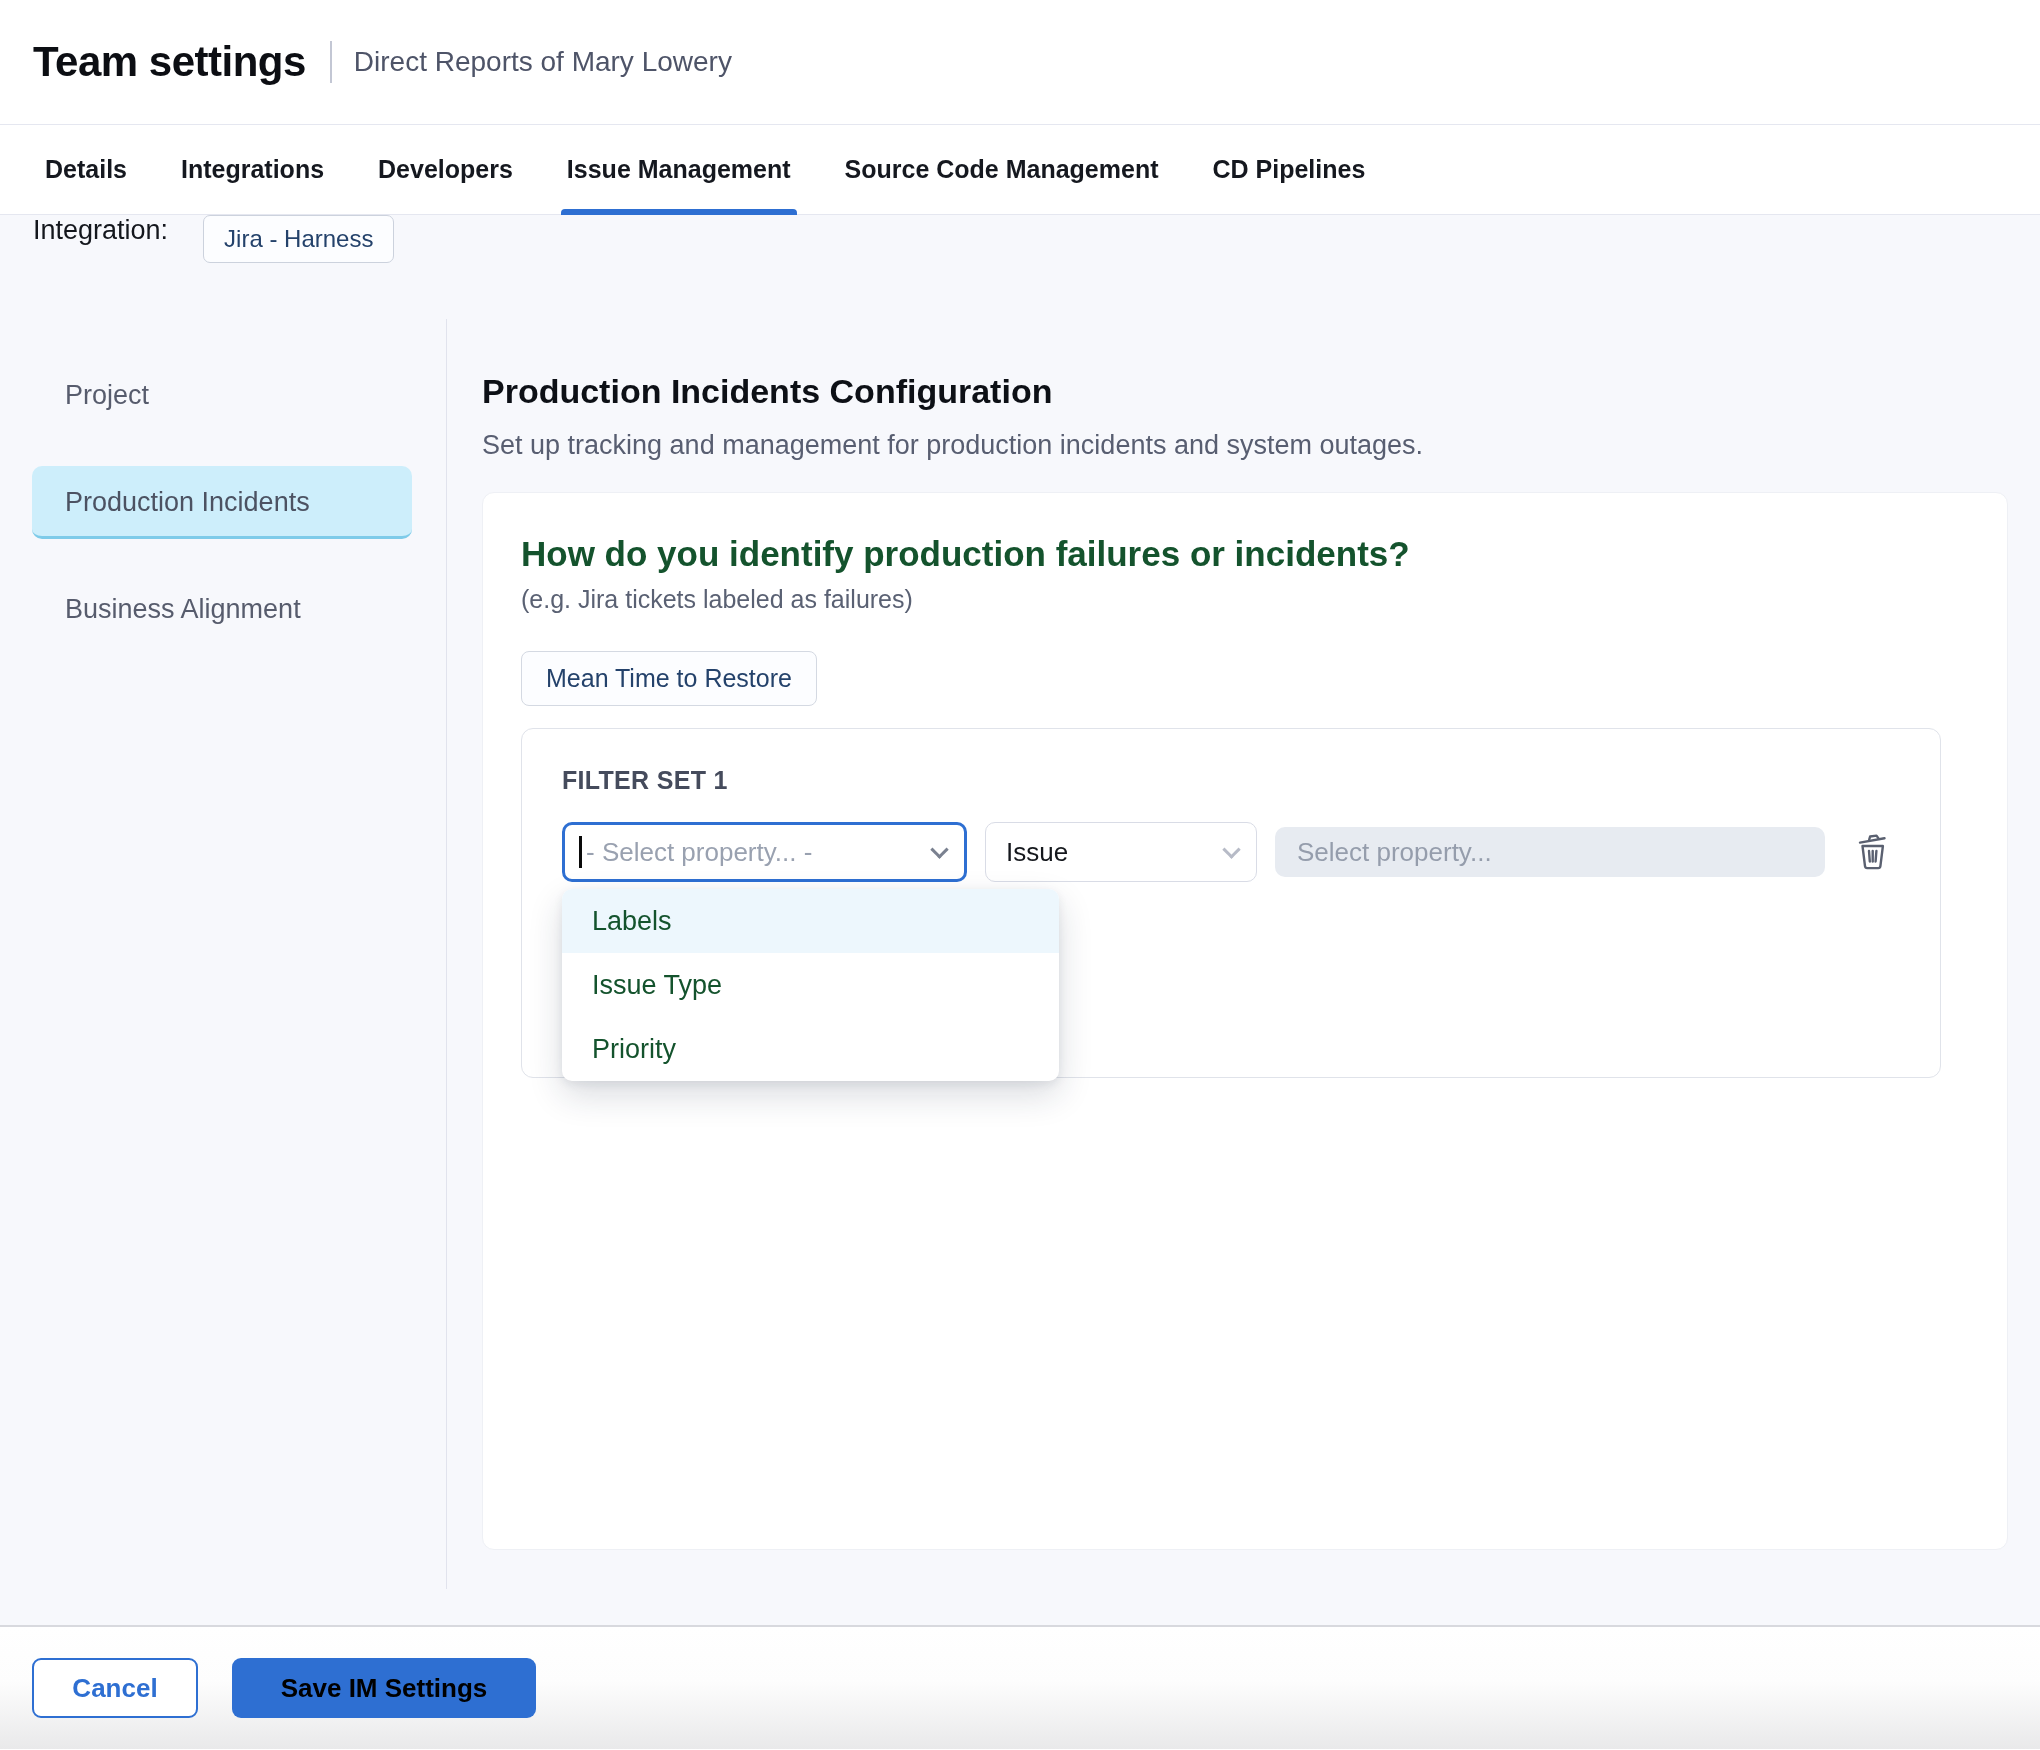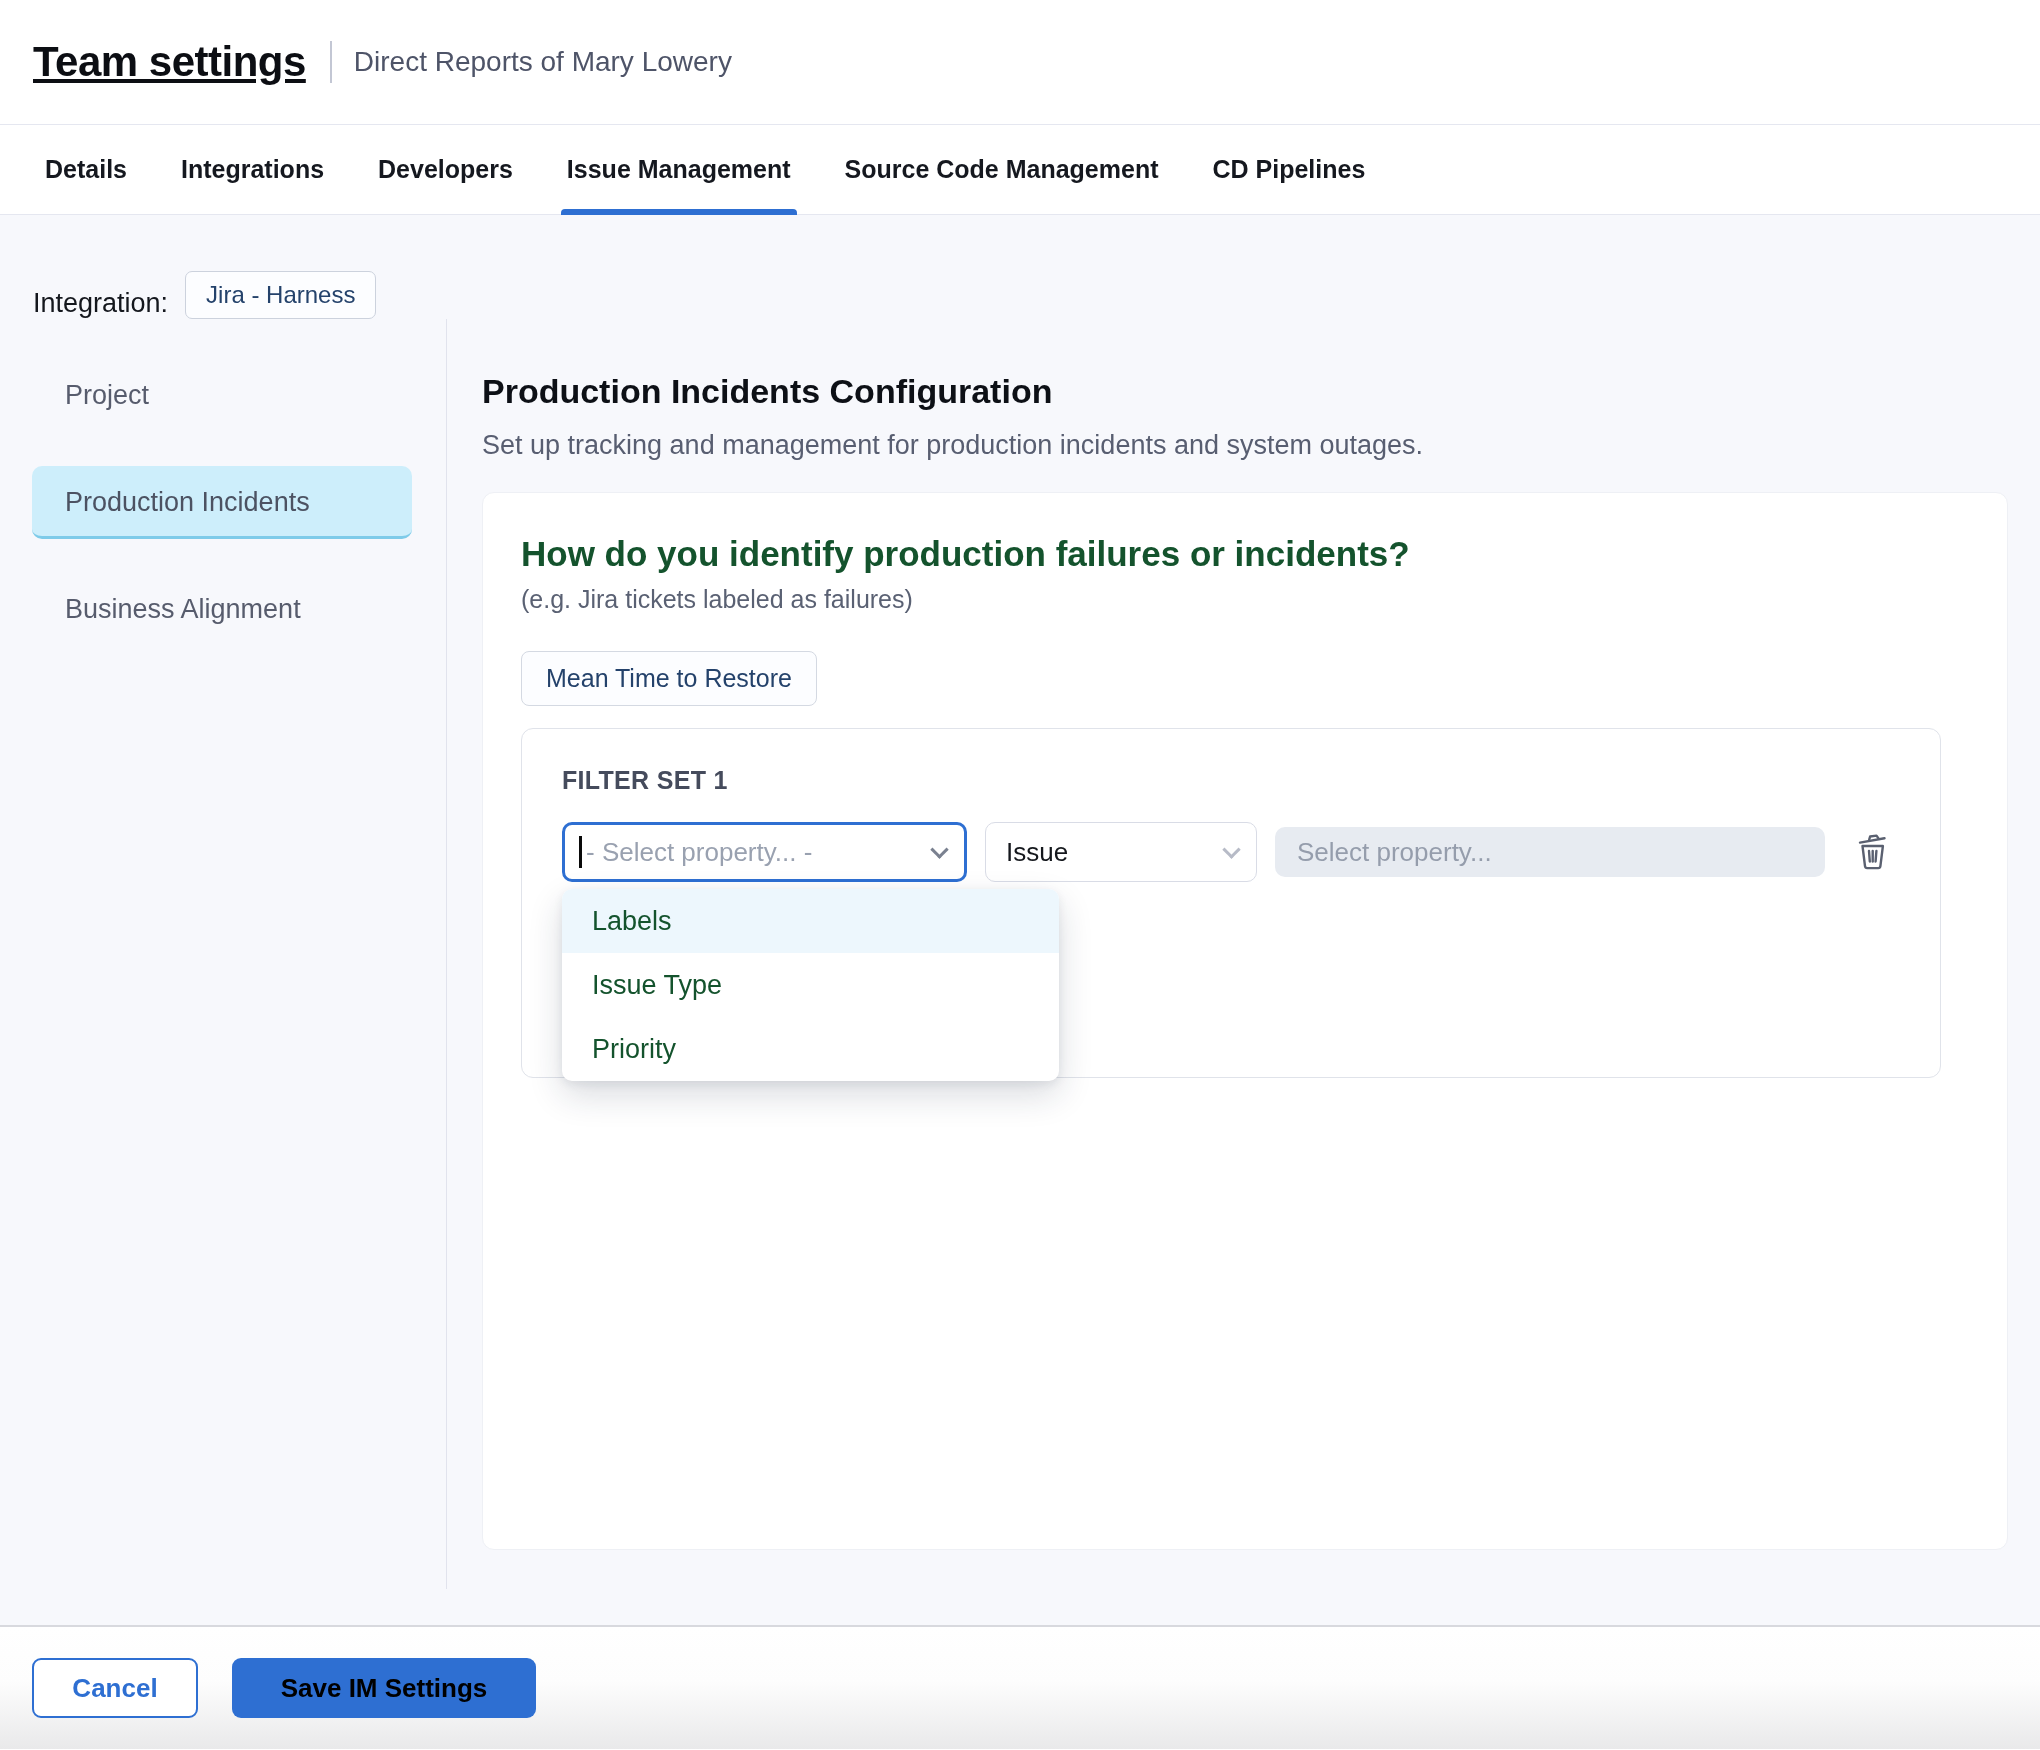--- a/index.html
+++ b/index.html
@@ -9,21 +9,21 @@
     background:#ffffff; color:#14171d; overflow:hidden;
   }
   .page { width:2040px; height:1750px; display:flex; flex-direction:column; }
 
   
   .header {
     height:125px; flex:none; background:#ffffff;
     border-bottom:1px solid #e5e7f0;
     display:flex; align-items:center; padding-left:33px;
   }
-  .page-title { font-size:42px; font-weight:700; color:#0c0e13; letter-spacing:-0.5px;text-decoration:underline; }
+  .page-title { font-size:42px; font-weight:700; color:#0c0e13; letter-spacing:-0.5px; }
   .title-sep { width:2px; height:42px; background:#c3c7d4; margin:0 22px 0 24px; }
   .header-sub { font-size:28px; color:#4e5468; }
 
   
   .tabs {
     height:90px; flex:none; background:#ffffff;
     border-bottom:1px solid #e5e7f0;
     display:flex; align-items:stretch; padding-left:45px; gap:54px;
   }
   .tab {
@@ -31,21 +31,21 @@
     font-size:25px; font-weight:600; color:#15181f; cursor:pointer; white-space:nowrap;
   }
   .tab.active::after {
     content:""; position:absolute; left:-6px; right:-6px; bottom:-1px;
     height:6px; background:#2e6fd2; border-radius:4px 4px 0 0;
   }
 
   
   .content { height:1410px; flex:none; background:#f7f8fc; display:flex; flex-direction:column; }
 
-  .integration-row { height:104px; flex:none; display:flex; align-items:flex-end; padding-left:33px; gap:17px; }
+  .integration-row { height:104px; flex:none; display:flex; align-items:flex-start; padding-left:33px; gap:35px; }
   .int-label { font-size:27px; color:#14171d; }
   .int-chip {
     font-size:24px; color:#24426b; background:#fcfdff;
     border:1px solid #ccd2dd; border-radius:7px; padding:9px 20px; cursor:pointer;
   }
 
   .columns { flex:1; display:flex; align-items:flex-start; }
 
   
   .sidebar { width:447px; flex:none; height:1270px; border-right:1px solid #e1e3ed; padding-top:40px; }

